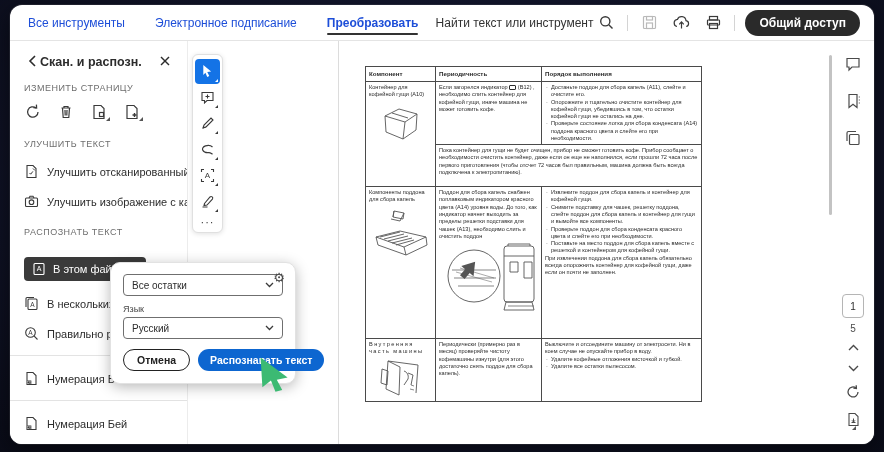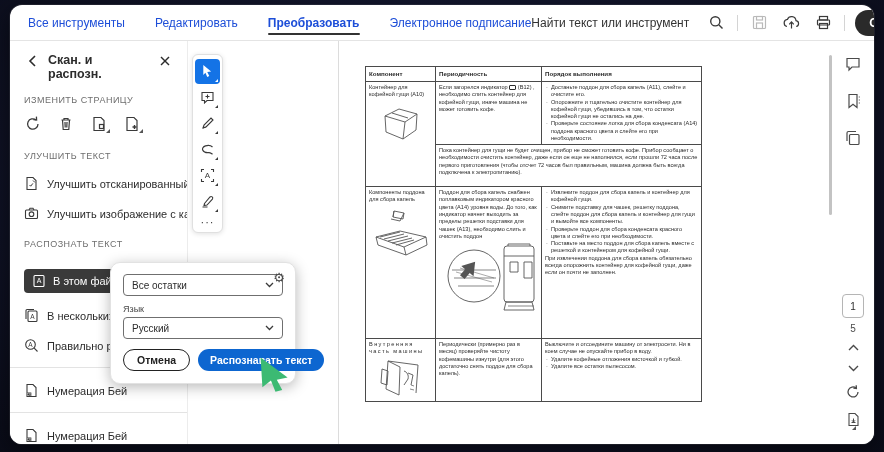--- a/index.html
+++ b/index.html
@@ -14,31 +14,31 @@
     background:#fff; border-radius:12px; overflow:hidden;
     box-shadow:0 0 0 1px rgba(255,255,255,.08), 0 6px 24px rgba(0,0,0,.6);
   }
   
   .topbar { height:36px; display:flex; align-items:center; border-bottom:1px solid #e4e4e4; padding:0 14px 0 18px; }
   .tabs { display:flex; gap:30px; }
   .tab { font-size:12px; color:#1d4ed8; cursor:pointer; position:relative; padding:9px 0; white-space:nowrap; }
   .tab.active { font-weight:bold; }
   .tab.active::after { content:""; position:absolute; left:0; right:0; bottom:4px; height:2px; background:#323232; border-radius:1px; }
   .topbar-right { margin-left:auto; display:flex; align-items:center; gap:10px; }
-  .search-wrap { display:flex; align-items:center; gap:16px; cursor:pointer; }
+  .search-wrap { display:flex; align-items:center; gap:2px; cursor:pointer; }
   .search-label { font-size:12px; color:#323232; white-space:nowrap; }
   .vdiv { width:1px; height:16px; background:#d4d4d4; }
   .tb-icon { width:22px; height:22px; display:flex; align-items:center; justify-content:center; cursor:pointer; color:#3a3a3a; }
   .tb-icon.disabled { color:#b9b9b9; cursor:default; }
   .share-btn { background:#2a2a2a; color:#fff; font-size:12px; font-weight:bold; border:none; border-radius:16px; padding:6px 14px; cursor:pointer; white-space:nowrap; }
   
   .content { position:absolute; top:36px; left:0; right:0; bottom:0; }
   
   .leftpanel { position:absolute; left:0; top:0; bottom:0; width:178px; border-right:1px solid #ececec; padding:12px 14px; background:#fff; overflow:hidden; }
-  .panel-head { display:flex; align-items:flex-start; gap:8px; margin-bottom:14px; }
+  .panel-head { display:flex; align-items:flex-end; margin-bottom:14px; }
   .back-btn,.close-btn { width:16px; height:16px; display:flex; align-items:center; justify-content:center; color:#2c2c2c; cursor:pointer; }
   .panel-title { font-size:12.5px; font-weight:bold; color:#2c2c2c; flex:1; }
   .sec-heading { font-size:9px; letter-spacing:.5px; color:#6e6e6e; margin:12px 0 10px; }
   .iconrow { display:flex; gap:15px; margin:4px 0 6px; }
   .iconrow .pg-ic { width:18px; height:18px; color:#3a3a3a; cursor:pointer; position:relative; }
   .p-item { display:flex; align-items:center; gap:8px; margin-top:15px; font-size:11px; color:#2c2c2c; cursor:pointer; white-space:nowrap; position:relative; }
   .p-item .it-ic { width:15px; height:15px; flex:none; color:#3a3a3a; }
   .p-item-btn { display:inline-flex; align-items:center; gap:7px; background:#3a3a3a; color:#fff; font-size:11px; border-radius:4px; padding:5px 10px 5px 8px; margin-top:10px; cursor:pointer; position:relative; }
   .p-item-btn .it-ic { width:14px; height:14px; color:#fff; }
   .corner-tri { width:0; height:0; border-left:4px solid transparent; border-bottom:4px solid #555; display:inline-block; margin-left:1px; align-self:flex-end; }
@@ -83,23 +83,22 @@
   .cursor { position:absolute; left:247px; top:313px; z-index:60; pointer-events:none; }
 </style>
 </head>
 <body>
 
 <div class="window">
 
   <div class="topbar">
     <div class="tabs">
       <div class="tab">Все инструменты</div>
-      <div class="tab">Редактировать</div>
+      <div class="tab">Электронное подписание</div>
       <div class="tab active">Преобразовать</div>
-      <div class="tab">Электронное подписание</div>
     </div>
     <div class="topbar-right">
       <div class="search-wrap">
         <span class="search-label">Найти текст или инструмент</span>
         <span class="tb-icon">
           <svg width="15" height="15" viewBox="0 0 15 15" fill="none" stroke="currentColor" stroke-width="1.4">
               <circle cx="6.3" cy="6.3" r="4.6"></circle>
               <line x1="9.8" y1="9.8" x2="13.5" y2="13.5"></line>
             </svg>
         </span>

